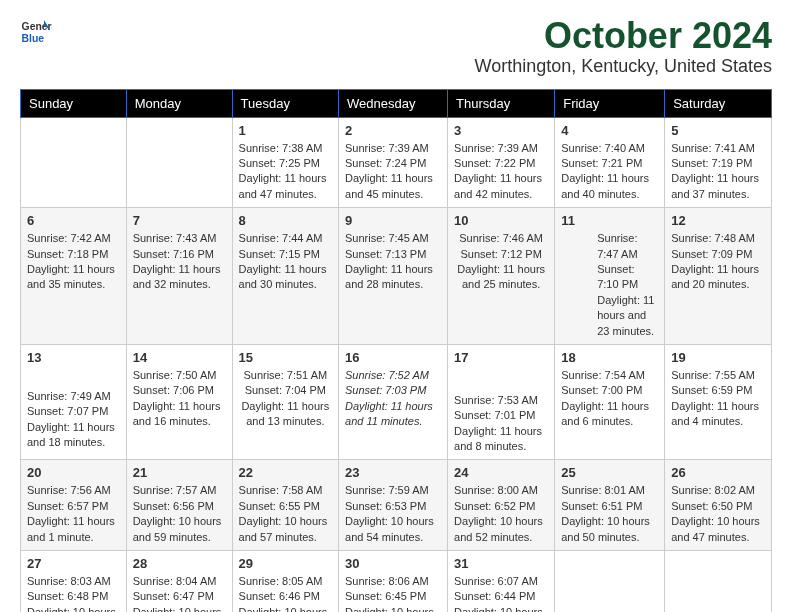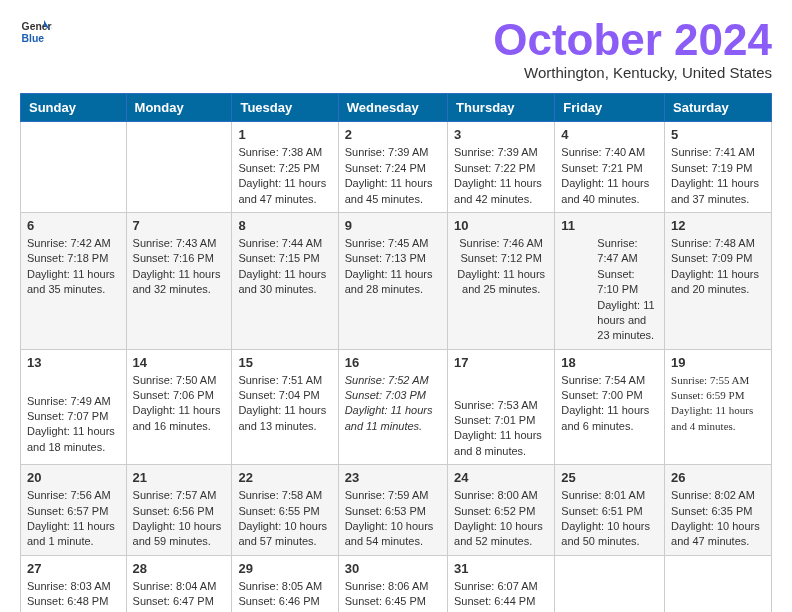--- a/index.html
+++ b/index.html
@@ -23,39 +23,39 @@
     }
     .logo-icon {
       width: 32px;
       height: 32px;
       margin-right: 4px;
     }
     .title-area {
       text-align: right;
     }
     .month-title {
-      font-size: 44px;
+      font-size: 36px;
       font-weight: bold;
-      color: #8b5cf6;
+      color: #14532d;
       line-height: 1.1;
     }
     .location-subtitle {
-      font-size: 15px;
+      font-size: 18px;
       color: #333;
     }
     .calendar {
       width: 100%;
       border-collapse: collapse;
       border: 1px solid #ccc;
     }
     .calendar th {
-      background-color: #0369a1;
+      background-color: #000000;
       color: #fff;
       font-size: 13px;
-      font-weight: bold;
+      font-weight: normal;
       padding: 6px 8px;
       text-align: left;
       border: 1px solid #2a6bc5;
     }
     .calendar td {
       vertical-align: top;
       border: 1px solid #ccc;
       padding: 5px 6px;
       width: 113px;
       min-height: 80px;
@@ -197,21 +197,21 @@
 Daylight: 11 hours and 18 minutes.</div>
         </td>
         <td>
           <span class="day-number">14</span>
           <div class="day-info" style="white-space: pre-line;">Sunrise: 7:50 AM
 Sunset: 7:06 PM
 Daylight: 11 hours and 16 minutes.</div>
         </td>
         <td>
           <span class="day-number">15</span>
-          <div class="day-info" style="white-space: pre-line;">Sunrise: 7:51 AM
+          <div class="day-info" style="white-space: pre-line; text-align: center;">Sunrise: 7:51 AM
 Sunset: 7:04 PM
 Daylight: 11 hours and 13 minutes.</div>
         </td>
         <td>
           <span class="day-number">16</span>
           <div class="day-info" style="white-space: pre-line; font-style: italic;">Sunrise: 7:52 AM
 Sunset: 7:03 PM
 Daylight: 11 hours and 11 minutes.</div>
         </td>
         <td>
@@ -221,21 +221,21 @@
 Daylight: 11 hours and 8 minutes.</div>
         </td>
         <td>
           <span class="day-number">18</span>
           <div class="day-info" style="white-space: pre-line;">Sunrise: 7:54 AM
 Sunset: 7:00 PM
 Daylight: 11 hours and 6 minutes.</div>
         </td>
         <td>
           <span class="day-number">19</span>
-          <div class="day-info" style="white-space: pre-line; font-family: Liberation Serif, serif;">Sunrise: 7:55 AM
+          <div class="day-info" style="white-space: pre-line;">Sunrise: 7:55 AM
 Sunset: 6:59 PM
 Daylight: 11 hours and 4 minutes.</div>
         </td>
       </tr>
       <tr>
         <td>
           <span class="day-number">20</span>
           <div class="day-info" style="white-space: pre-line;">Sunrise: 7:56 AM
 Sunset: 6:57 PM
 Daylight: 11 hours and 1 minute.</div>
@@ -266,21 +266,21 @@
         </td>
         <td>
           <span class="day-number">25</span>
           <div class="day-info" style="white-space: pre-line;">Sunrise: 8:01 AM
 Sunset: 6:51 PM
 Daylight: 10 hours and 50 minutes.</div>
         </td>
         <td>
           <span class="day-number">26</span>
           <div class="day-info" style="white-space: pre-line;">Sunrise: 8:02 AM
-Sunset: 6:35 PM
+Sunset: 6:50 PM
 Daylight: 10 hours and 47 minutes.</div>
         </td>
       </tr>
       <tr>
         <td>
           <span class="day-number">27</span>
           <div class="day-info" style="white-space: pre-line;">Sunrise: 8:03 AM
 Sunset: 6:48 PM
 Daylight: 10 hours and 45 minutes.</div>
         </td>

